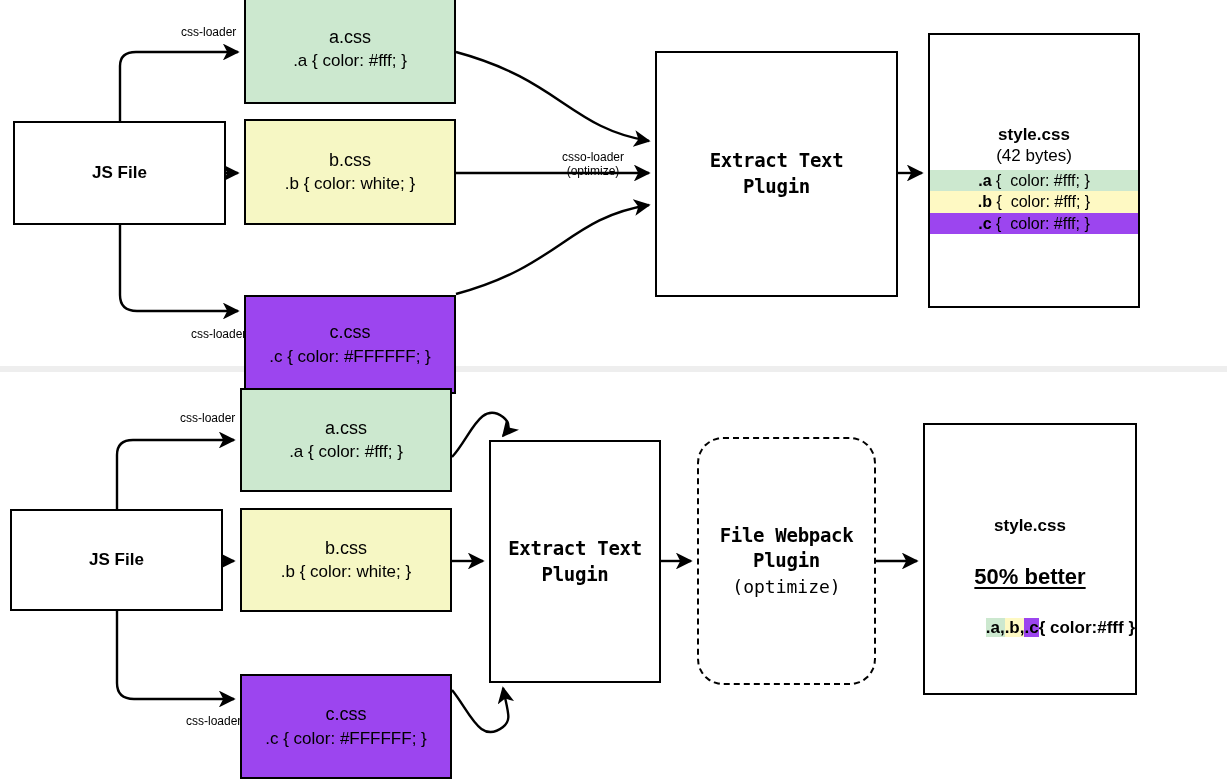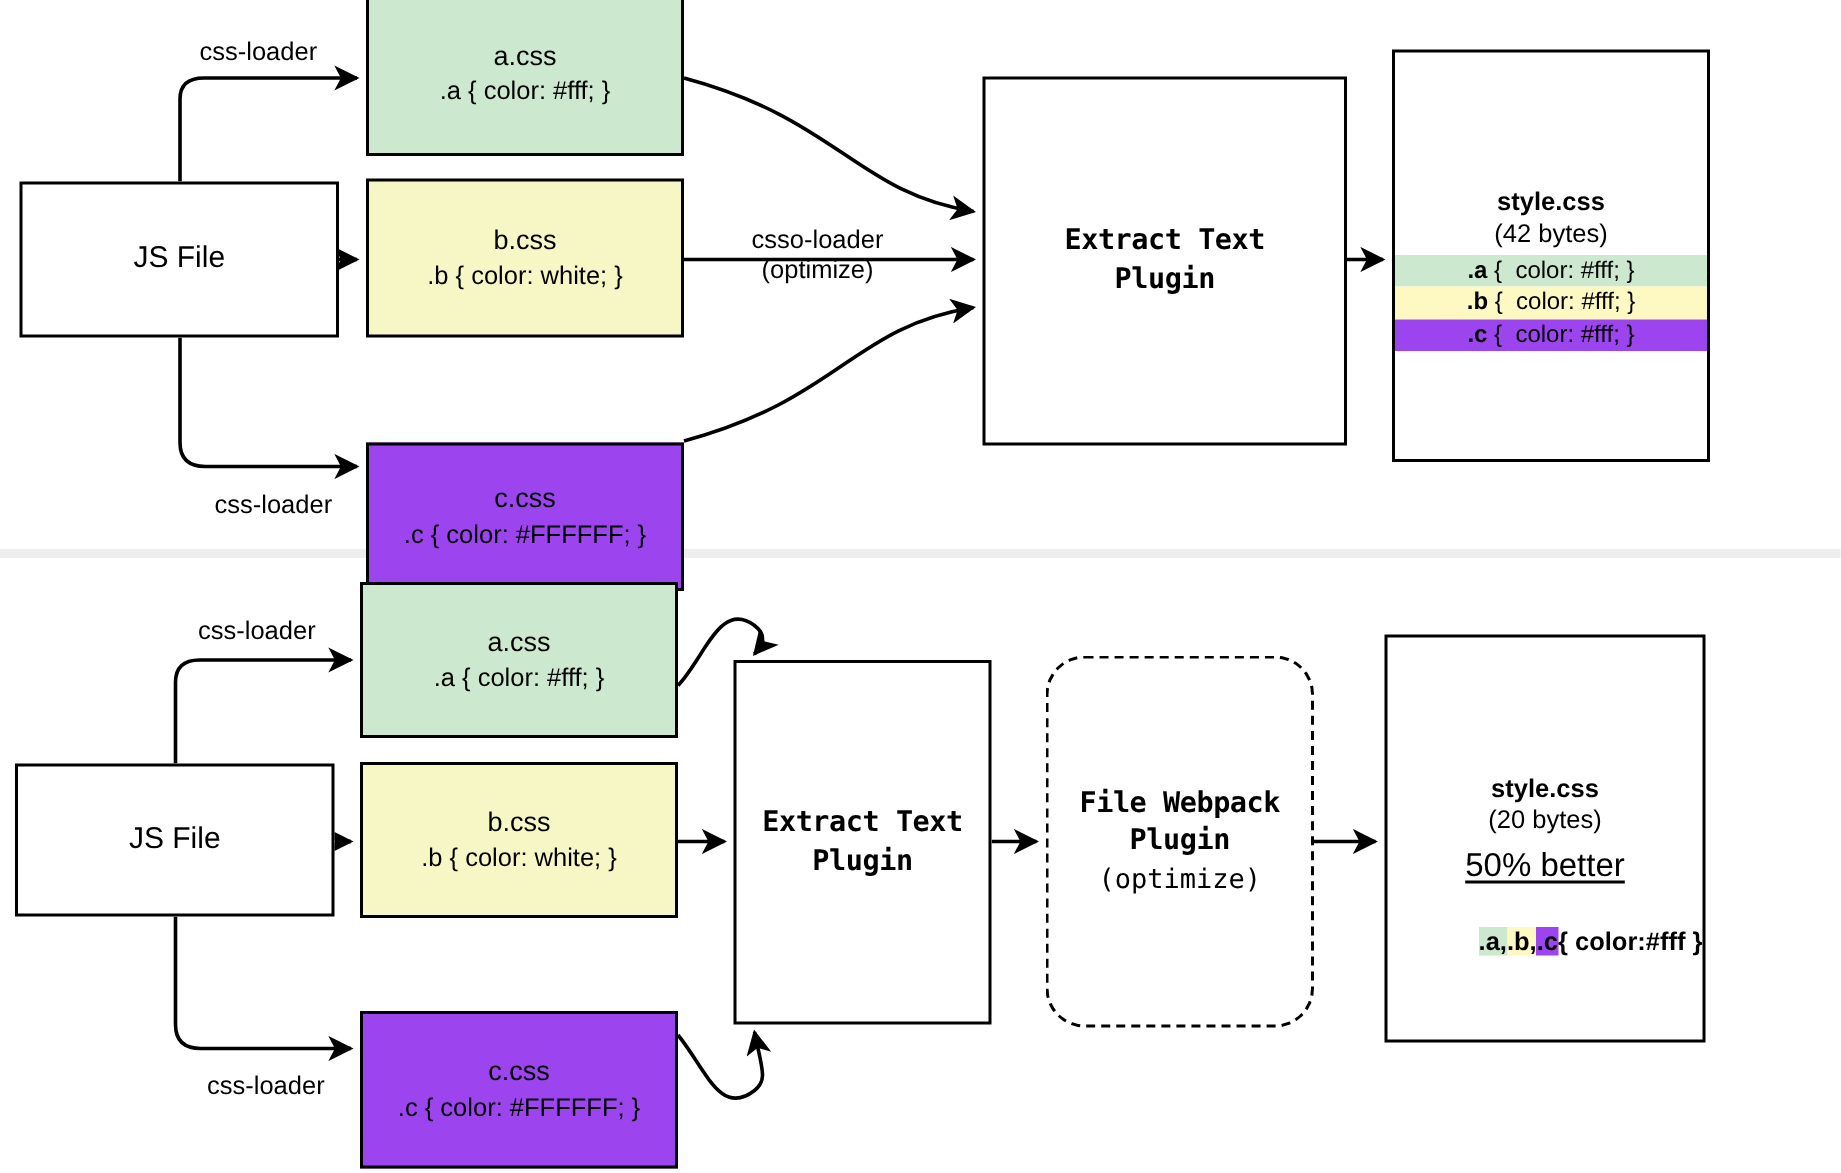--- a/index.html
+++ b/index.html
@@ -68,22 +68,22 @@
     letter-spacing: -0.3px;
   }
   .mono-sub {
     font-family: "DejaVu Sans Mono", "Liberation Mono", monospace;
     font-size: 18px;
     color: #000;
     line-height: 1.35;
     margin-top: 1px;
   }
   .plain-title {
-    font-weight: normal;
-    font-size: 20px;
+    font-weight: bold;
+    font-size: 17px;
     color: #000;
   }
   
   .out-box {
     position: absolute;
     box-sizing: border-box;
     border: 2px solid #000000;
     background: #ffffff;
   }
   .out-inner {
@@ -96,21 +96,21 @@
     font-size: 17px;
     color: #000;
     margin-top: 29px;
   }
   .out-bytes {
     font-size: 17px;
     color: #000;
     margin-top: 1px;
   }
   .out-better {
-    font-weight: normal;
+    font-weight: bold;
     font-size: 22px;
     color: #000;
     text-decoration: underline;
     text-underline-offset: 3px;
   }
   .code-lines {
     position: absolute;
     left: 0; right: 0;
     text-align: center;
     font-size: 16px;
@@ -127,26 +127,27 @@
     left: 0; right: 0;
     text-align: center;
     font-size: 17px;
     font-weight: bold;
     color: #000;
     white-space: pre;
   }
   
   .edge-label {
     position: absolute;
-    font-size: 17px;
+    font-size: 12px;
     color: #000;
     white-space: nowrap;
     text-align: center;
     line-height: 1.2;
     background: transparent;
+    margin-left: 48px;
   }
   .divider {
     position: absolute;
     left: 0;
     width: 1227px;
     height: 6px;
     background: #eeeeee;
   }
 </style>
 </head>
@@ -265,21 +266,20 @@
 
   <div class="box dashed" style="left:697px; top:437px; width:179px; height:248px;">
     <span class="mono-title">File Webpack</span>
     <span class="mono-title">Plugin</span>
     <span class="mono-sub">(optimize)</span>
   </div>
 
   <div class="out-box" style="left:923px; top:423px; width:214px; height:272px;">
     <div class="out-inner" style="top:62px;">
       <div class="out-name">style.css</div>
-      <div class="out-bytes">(20 bytes)</div>
     </div>
     <div class="out-inner" style="top:139px;">
       <span class="out-better">50% better</span>
     </div>
     <div class="one-liner" style="top:193px;text-align:right;"><span class="hl-green">.a,</span><span class="hl-yellow">.b,</span><span class="hl-purple">.c</span><span>{ color:#fff }</span></div>
   </div>
 
   <div class="edge-label" style="left:132px; top:411px;">css-loader</div>
   <div class="edge-label" style="left:138px; top:714px;">css-loader</div>
 

